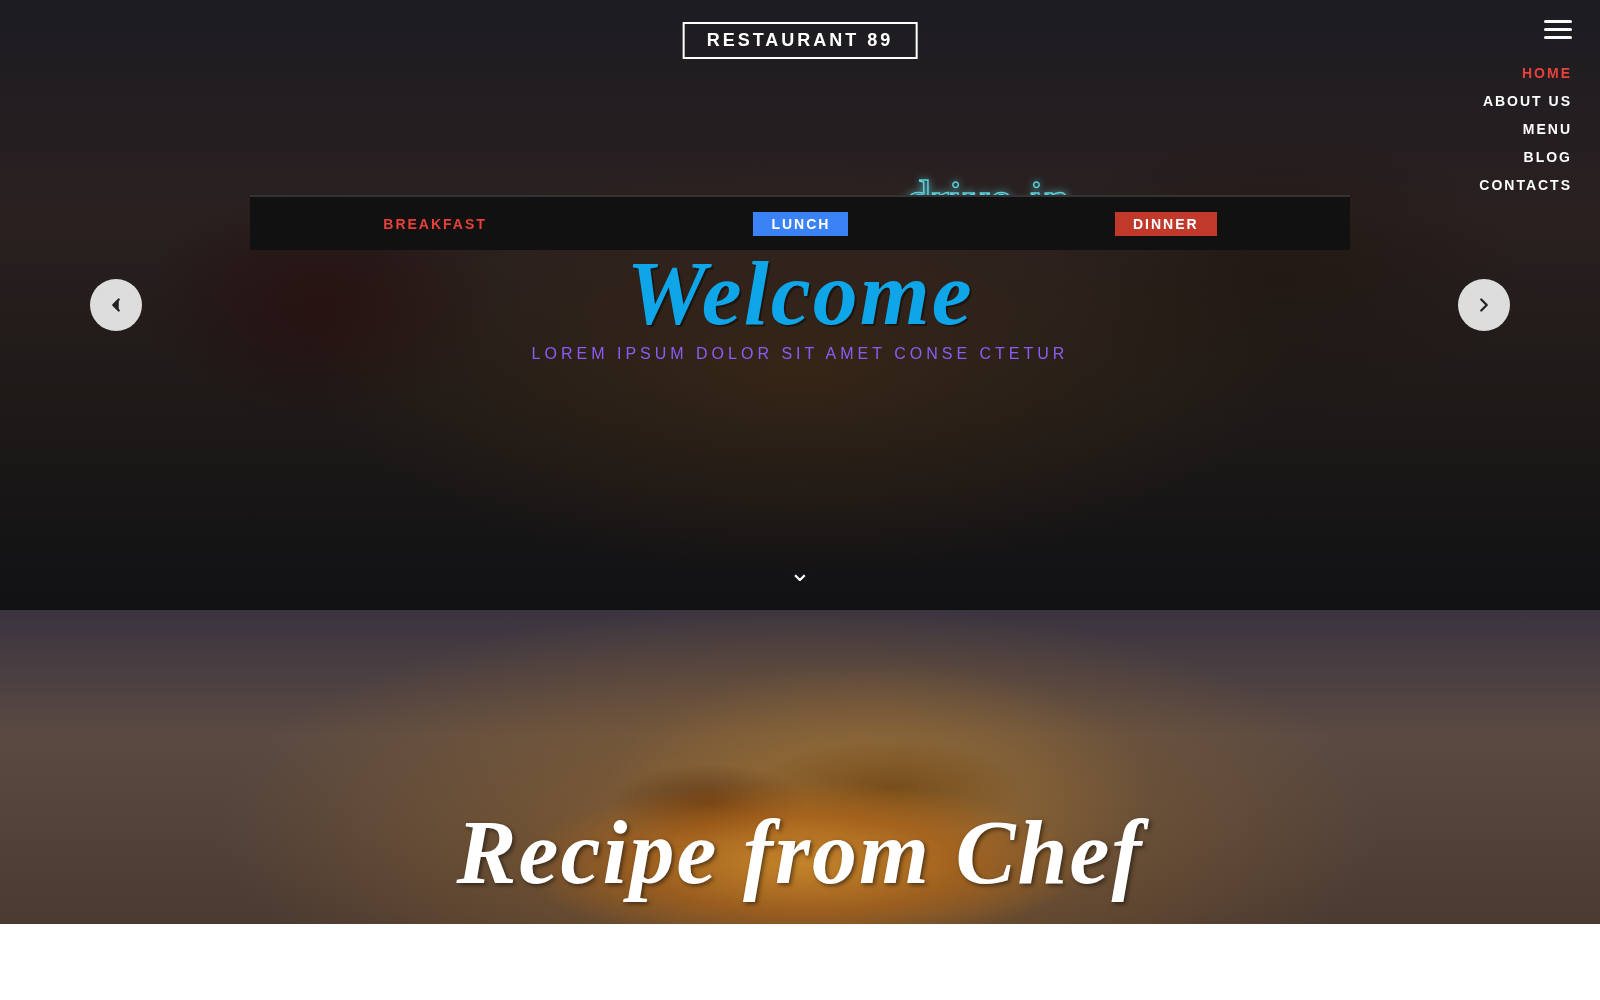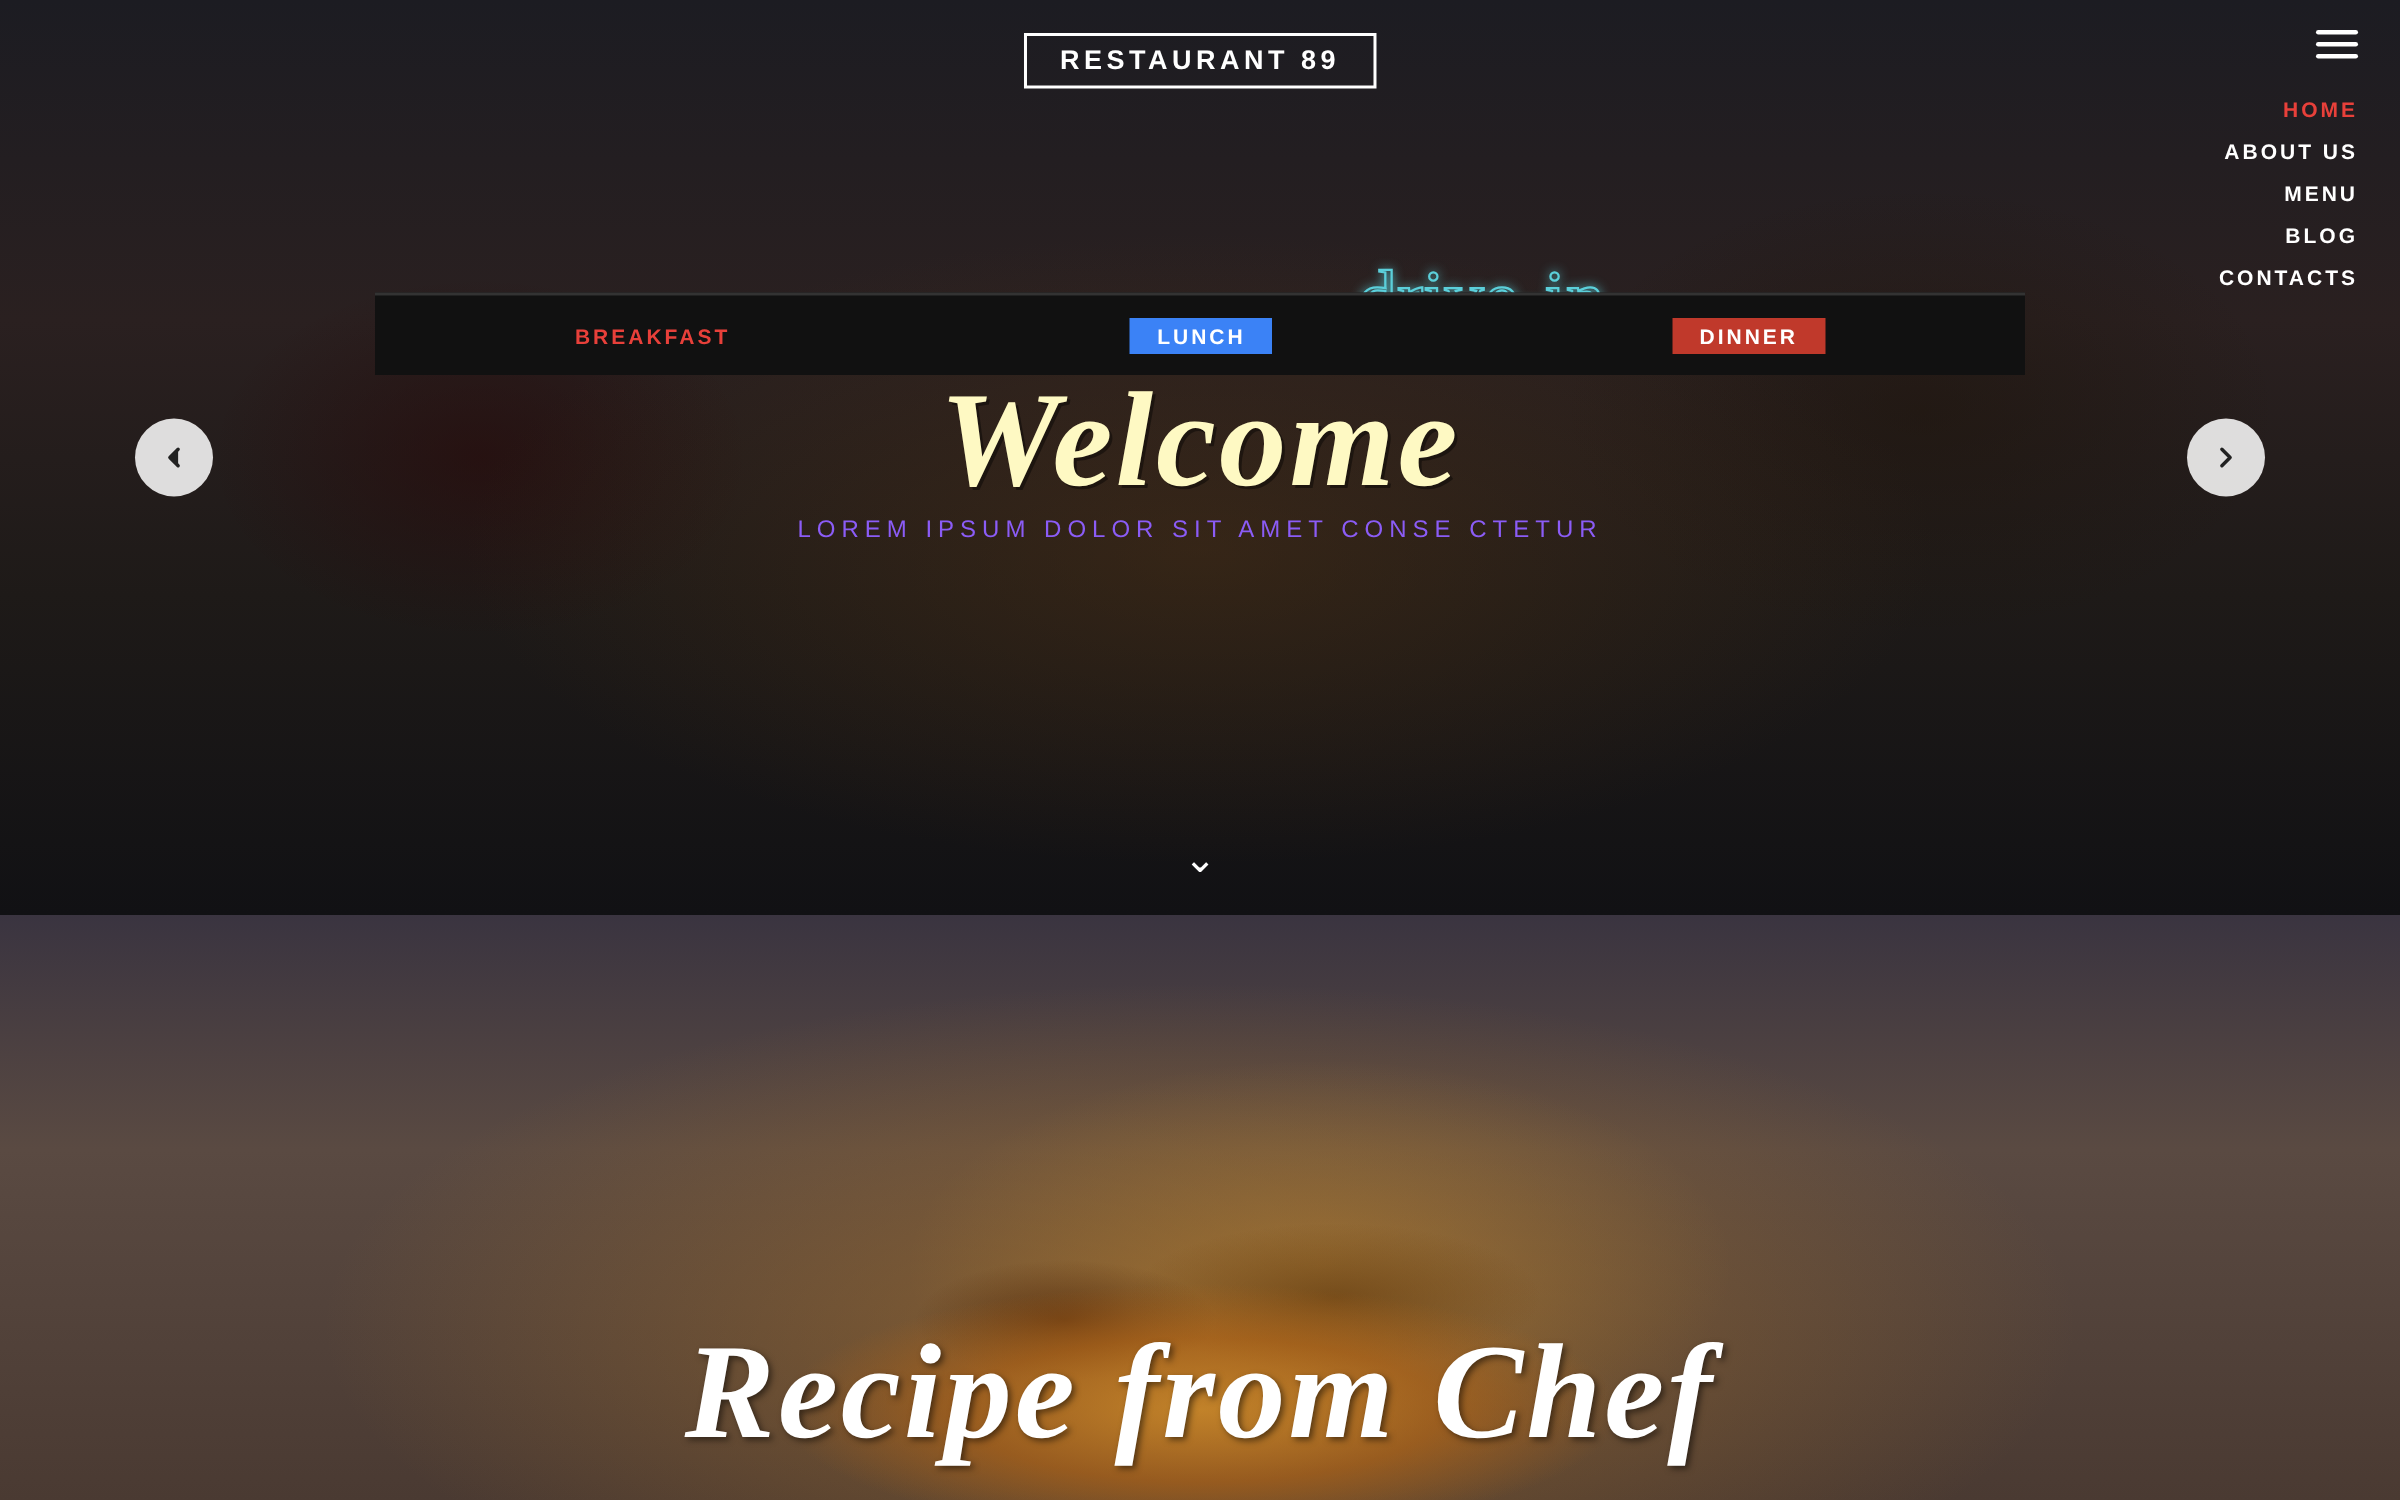--- a/index.html
+++ b/index.html
@@ -164,21 +164,21 @@
       align-items: center;
       justify-content: center;
       z-index: 5;
       padding-top: 30px;
     }
 
     .welcome-title {
       font-family: 'Georgia', 'Times New Roman', serif;
       font-size: 90px;
       font-weight: bold;
-      color: #fef9c3;
+      color: #0ea5e9;
       font-style: italic;
       text-shadow: 2px 2px 0 rgba(0,0,0,0.4);
       
       letter-spacing: 2px;
     }
 
     .welcome-subtitle {
       color: #8b5cf6;
       font-size: 16px;
       letter-spacing: 4px;
@@ -234,21 +234,21 @@
       z-index: 10;
       color: #fff;
       font-size: 26px;
       cursor: pointer;
     }
 
     
     .recipe-section {
       position: relative;
       width: 1600px;
-      height: 390px;
+      height: 314px;
       background-color: #4a4248;
       overflow: hidden;
       display: flex;
       align-items: flex-end;
       justify-content: center;
       padding-bottom: 20px;
     }
 
     .recipe-bg {
       position: absolute;

